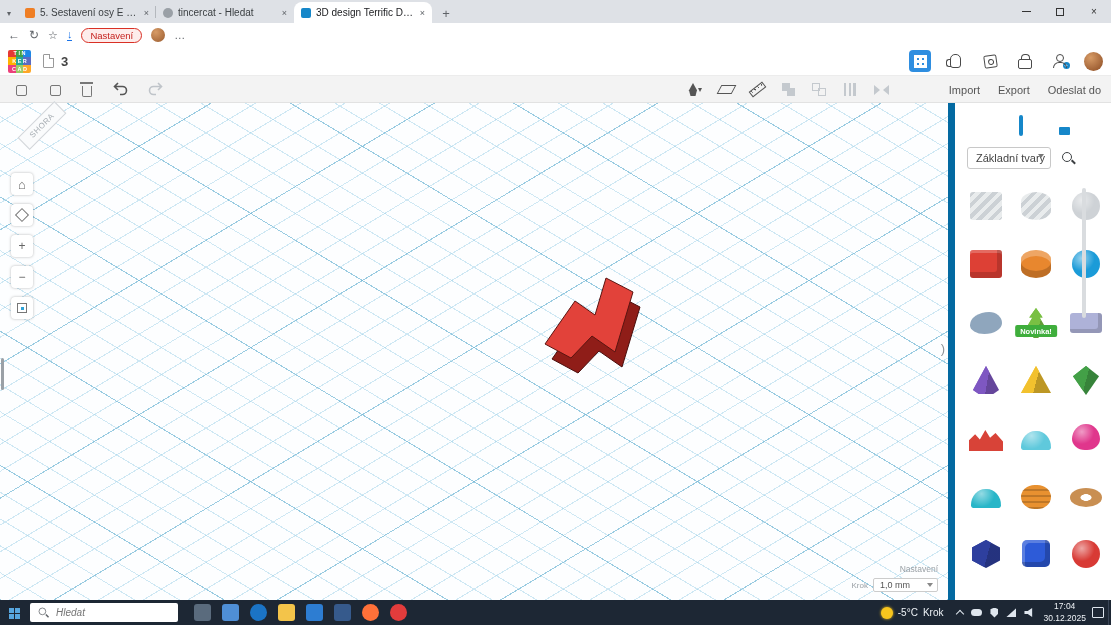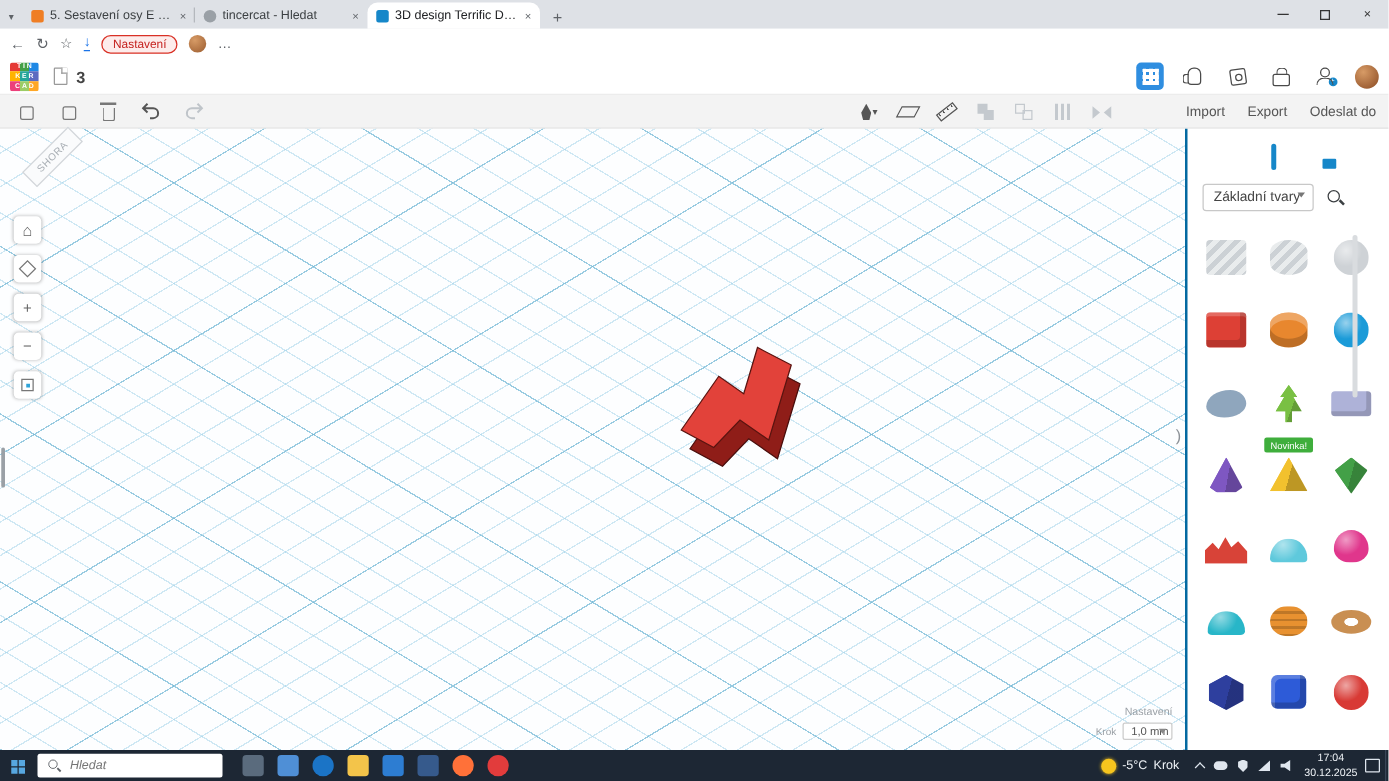--- a/index.html
+++ b/index.html
@@ -99,39 +99,39 @@
 .vtool{width:22px;height:22px;background:#fff;border-radius:4px;box-shadow:0 0 3px rgba(0,0,0,.28);display:flex;align-items:center;justify-content:center;color:#666;font-size:12px;}
 .i-home::before{content:"⌂";font-size:13px;}
 .i-orient{width:10px;height:10px;border:1.5px solid #777;transform:rotate(45deg);}
 .i-fit{width:10px;height:10px;border:1.5px solid #777;position:relative;}
 .i-fit::before{content:"";position:absolute;left:2.5px;top:2.5px;width:3px;height:3px;background:#2fa3d8;}
 .left-handle{position:absolute;left:1px;top:255px;width:3px;height:32px;background:#9aa0a6;border-radius:2px;}
 .collapse{position:absolute;right:3px;top:238px;color:#8d9298;font-size:13px;}
 .vp-settings{position:absolute;right:10px;bottom:26px;font-size:8.5px;color:#9aa0a6;text-align:right;}
 .vp-snaprow{position:absolute;right:10px;bottom:8px;display:flex;align-items:center;gap:5px;}
 .snaplabel{font-size:8px;color:#9aa0a6;}
-.snapsel{position:relative;border:1px solid #ccc;background:#fff;border-radius:2px;font-size:9px;color:#555;padding:1px 2px 1px 6px;}
+.snapsel{position:relative;border:1px solid #ccc;background:#fff;border-radius:2px;font-size:9px;color:#555;padding:1px 27px 1px 6px;}
 .snapsel::after{content:"";position:absolute;right:4px;top:4px;border-left:3px solid transparent;border-right:3px solid transparent;border-top:4px solid #888;}
 
 
-.sidebar{position:absolute;left:948px;top:103px;width:140px;height:497px;background:#fff;border-left:2px solid #0369a1;}
+.sidebar{position:absolute;left:948px;top:103px;width:140px;height:497px;background:#fff;border-left:7px solid #0369a1;}
 .sb-toprow{display:flex;justify-content:space-around;align-items:center;padding:10px 16px 0 16px;height:36px;}
 .i-gridb{width:17px;height:17px;background-color:var(--c-blue);background-image:repeating-linear-gradient(0deg,#fff 0 1.5px,transparent 1.5px 5.8px),repeating-linear-gradient(90deg,#fff 0 1.5px,transparent 1.5px 5.8px);border-radius:2px;}
 .i-rulerb{width:20px;height:9px;border:2px solid var(--c-blue);border-radius:2px;transform:rotate(-45deg);background:repeating-linear-gradient(90deg,var(--c-blue) 0 1.5px,transparent 1.5px 5px) 2px 0/14px 40% no-repeat;}
 .i-flag{position:relative;width:3px;height:17px;background:var(--c-blue);border-radius:1px;}
 .i-flag::before{content:"";position:absolute;left:3px;top:1px;width:11px;height:8px;background:var(--c-blue);border-radius:1px;}
 .sb-filterrow{display:flex;align-items:center;padding:8px 12px 0 12px;gap:10px;}
 .sb-select{flex:1;position:relative;height:22px;border:1px solid #c8c8c8;border-radius:3px;background:#fff;font-size:11px;color:#444;line-height:20px;padding-left:8px;}
 .sb-select::after{content:"";position:absolute;right:6px;top:6px;border-left:3px solid transparent;border-right:3px solid transparent;border-top:4px solid #777;}
 .mag{position:relative;width:15px;height:15px;color:#3c4043;}
 .mag::before{content:"";position:absolute;left:1px;top:1px;width:8px;height:8px;border:1.7px solid currentColor;border-radius:50%;}
 .mag::after{content:"";position:absolute;left:10px;top:10.5px;width:5px;height:1.8px;background:currentColor;transform:rotate(45deg);}
 .shape-grid{position:absolute;left:6px;top:87px;display:grid;grid-template-columns:repeat(3,50px);grid-auto-rows:58px;justify-items:center;}
 .cell{position:relative;width:50px;height:58px;display:flex;justify-content:center;align-items:flex-start;padding-top:2px;}
-.badge{position:absolute;left:50%;top:44px;transform:translateX(-50%);background:var(--c-green);color:#fff;font-size:7.5px;padding:1.5px 5px;border-radius:2px;white-space:nowrap;}
+.badge{position:absolute;left:50%;top:19px;transform:translateX(-50%);background:var(--c-green);color:#fff;font-size:7.5px;padding:1.5px 5px;border-radius:2px;white-space:nowrap;font-weight:bold;}
 .sb-scroll{position:absolute;right:2px;top:85px;width:4px;height:130px;background:#d9dcdf;border-radius:2px;}
 
 
 .shape{position:relative;}
 .k-box{width:32px;height:28px;background:var(--c);border-radius:3px;box-shadow:inset -5px -6px 0 rgba(0,0,0,.16),inset 0 3px 0 rgba(255,255,255,.22);}
 .k-box-stripe{width:32px;height:28px;border-radius:3px;background:repeating-linear-gradient(135deg,#ccd1d5 0 4px,#e9eced 4px 8px);}
 .k-cyl-stripe{width:30px;height:28px;border-radius:50%/34%;background:repeating-linear-gradient(135deg,#ccd1d5 0 4px,#e9eced 4px 8px);}
 .k-cylinder{width:30px;height:28px;border-radius:50%/34%;background:var(--c);box-shadow:inset 0 -7px 0 rgba(0,0,0,.18),inset 0 6px 0 rgba(255,255,255,.26);}
 .k-sphere{width:28px;height:28px;border-radius:50%;background:radial-gradient(circle at 35% 30%,rgba(255,255,255,.55),rgba(255,255,255,0) 48%),var(--c);}
 .k-scribble{width:32px;height:22px;margin-top:4px;background:var(--c);border-radius:60% 40% 55% 45%/60% 50% 50% 40%;}

